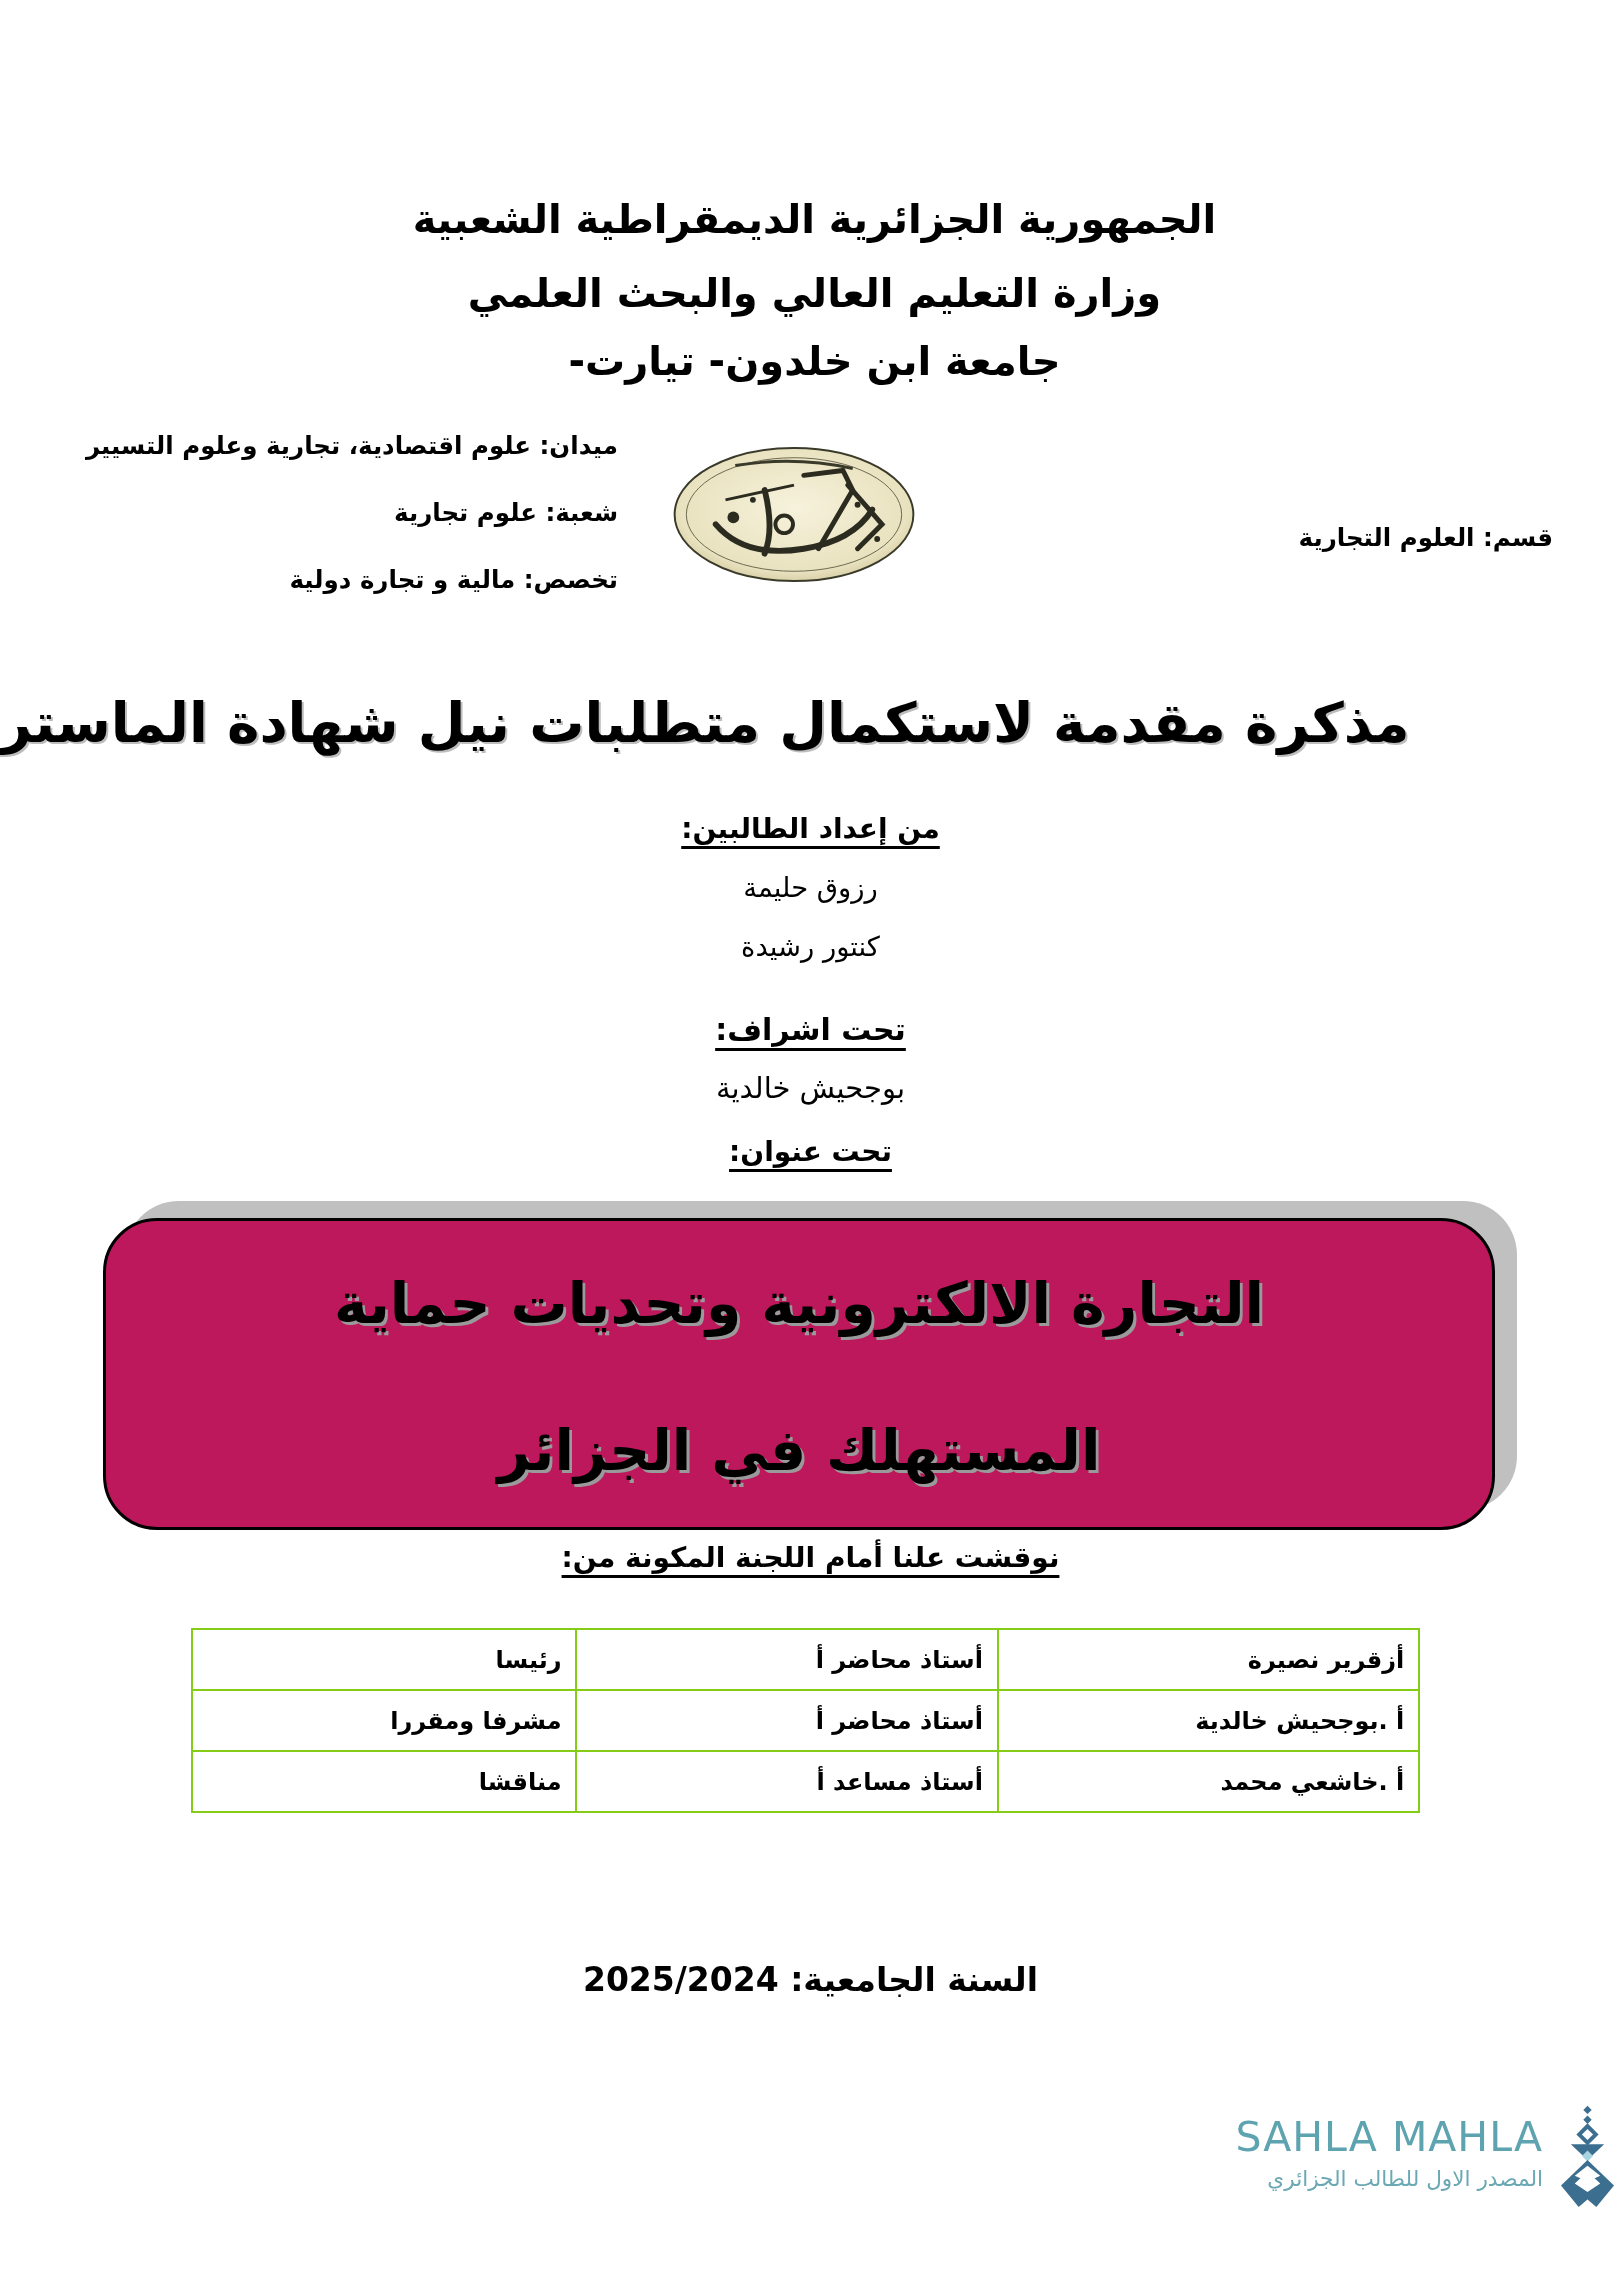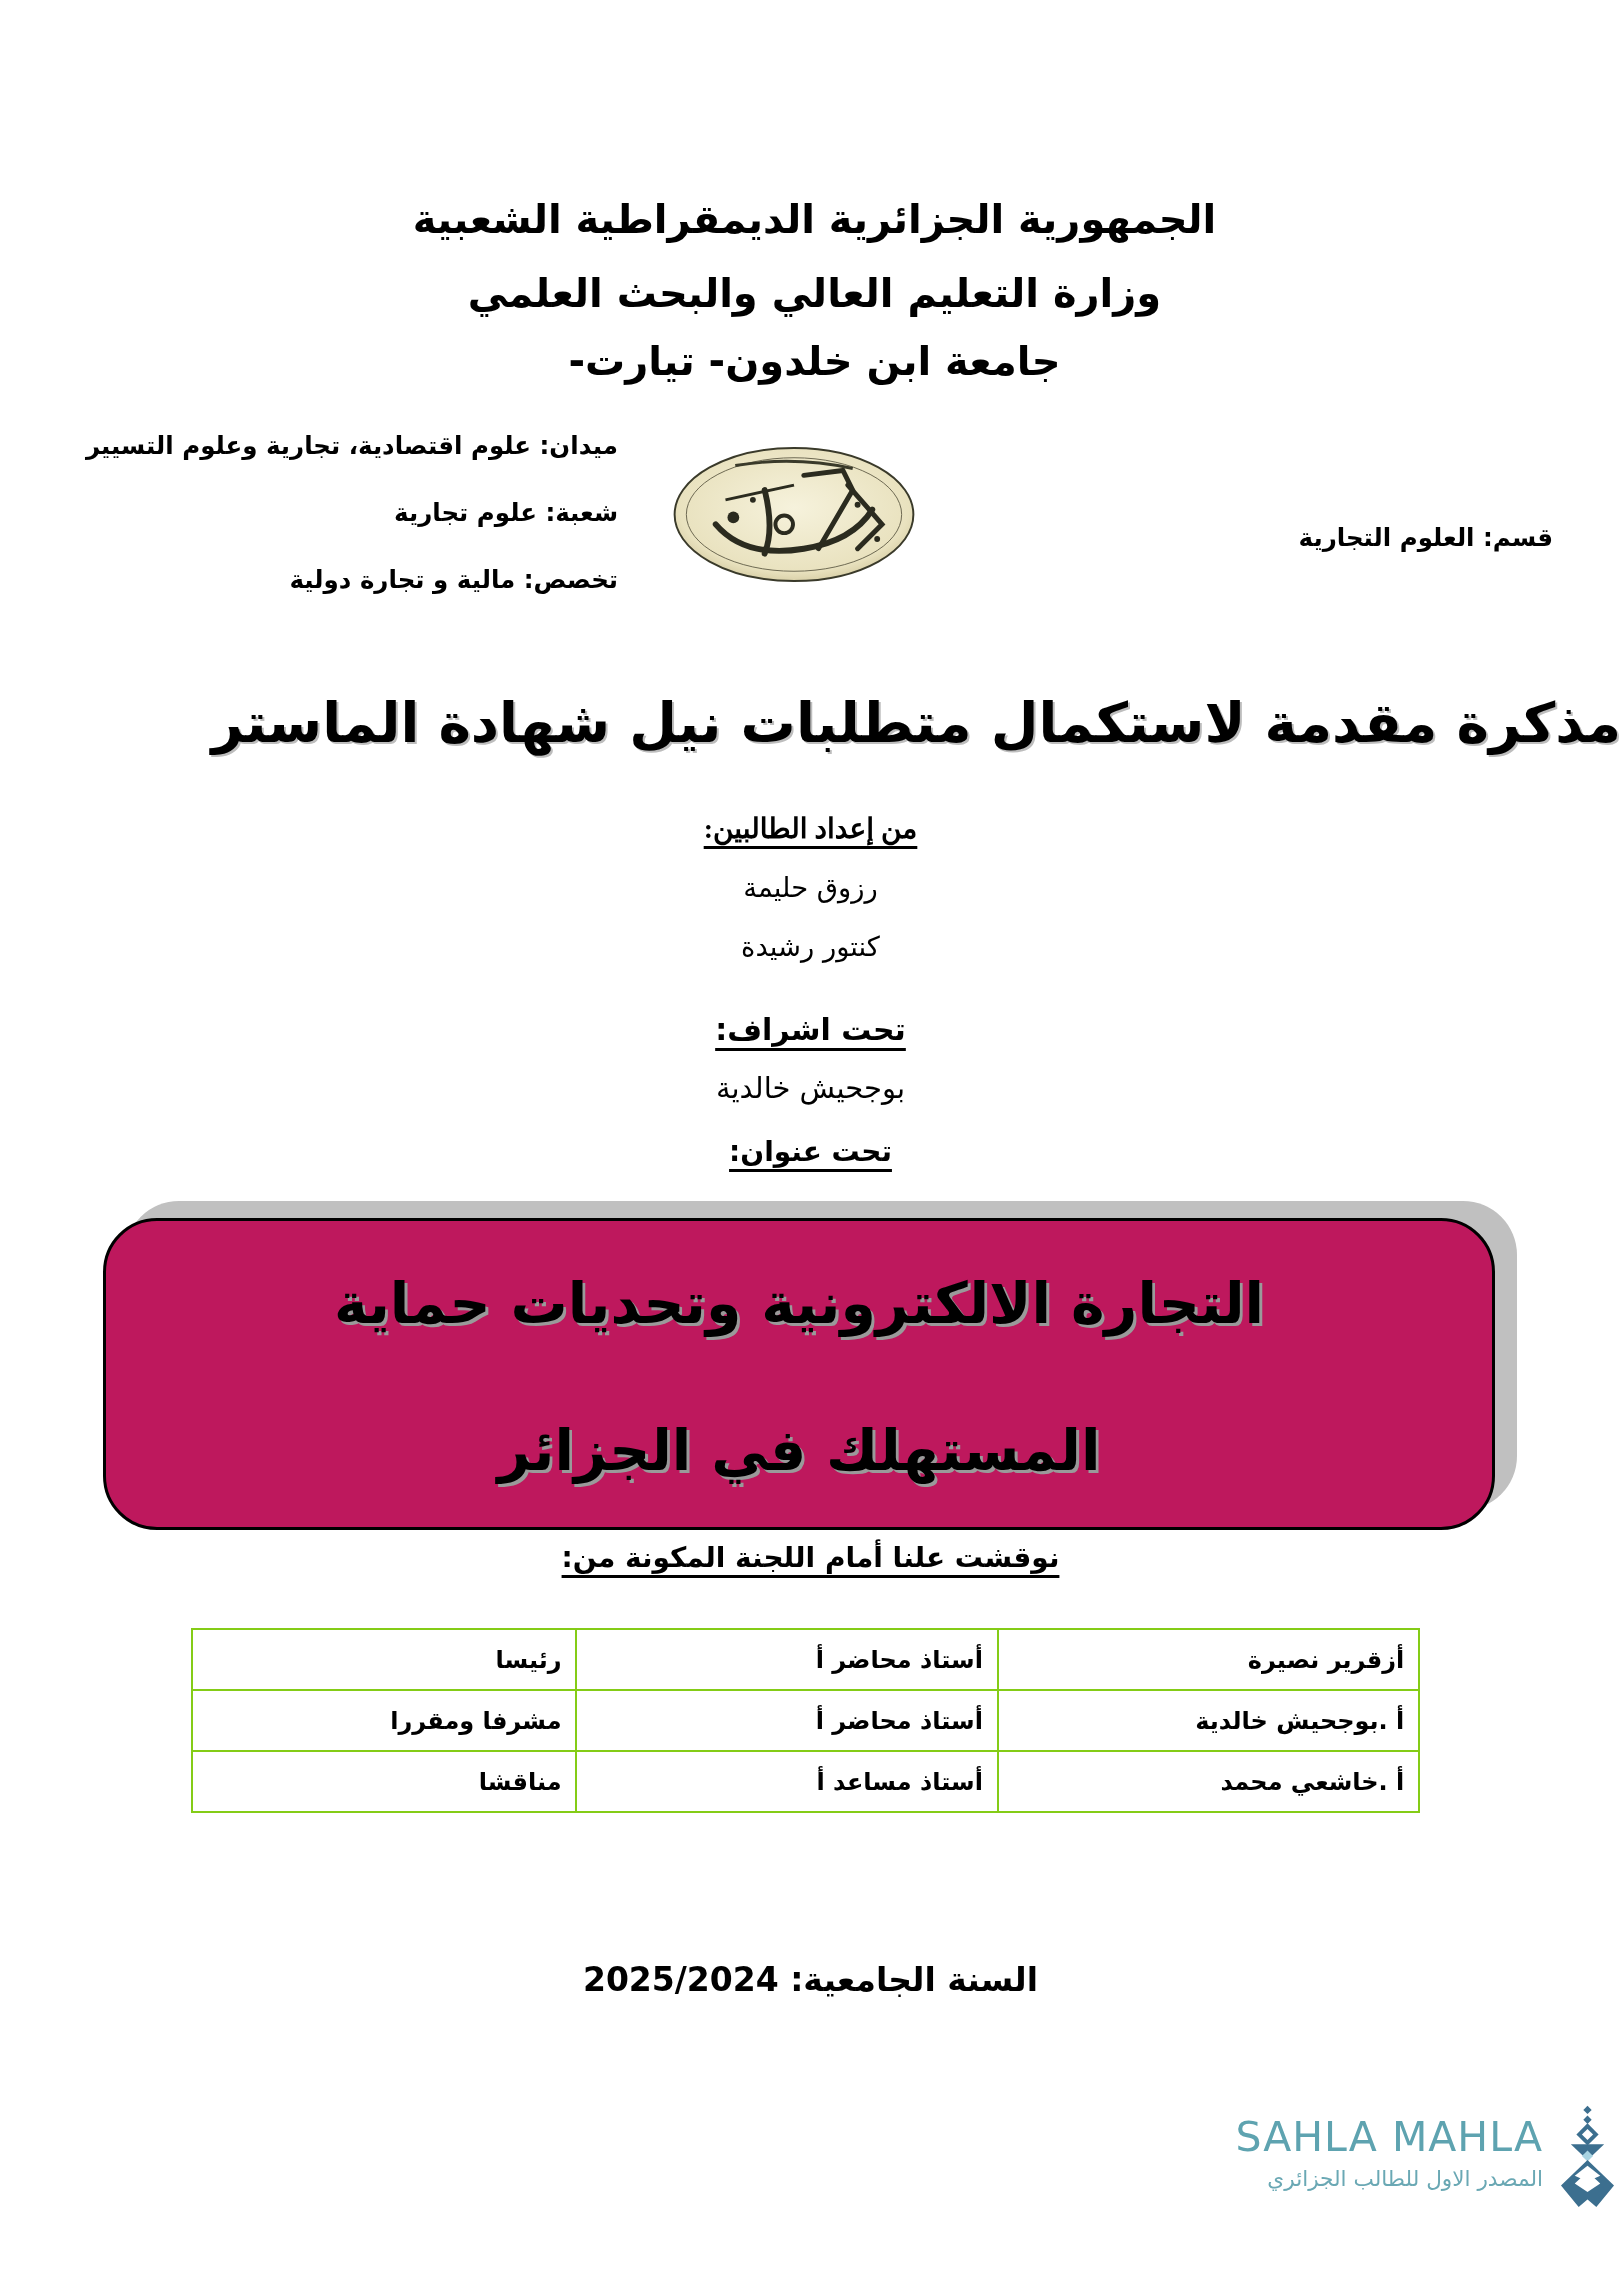--- a/index.html
+++ b/index.html
@@ -12,25 +12,25 @@
     #hdr3 { top: 338px; }
 
     .side { font-weight: bold; font-size: 24.5px; direction: rtl; white-space: nowrap; }
     #left-col { left: 118px; width: 500px; text-align: right; }
     #left-col .side { position: absolute; right: 0; }
     #right-col { left: 980px; width: 573px; text-align: right; }
     #right-col .side { position: absolute; right: 0; }
 
     #logo { left: 657px; top: 431px; width: 274px; height: 167px; }
 
-    #main-title { left: 0; top: 691px; width: 1621px; text-align: right; font-weight: bold; font-size: 55px; direction: rtl; letter-spacing: 0px; text-shadow: 2px 2px 0 #bdbdbd; }
+    #main-title { left: 0; top: 691px; width: 1621px; text-align: left; font-weight: bold; font-size: 55px; direction: rtl; letter-spacing: 0px; text-shadow: 2px 2px 0 #bdbdbd; }
 
     .mid { left: 0; width: 1621px; text-align: center; direction: rtl; font-size: 27.4px; }
     .mid.u { font-weight: bold; text-decoration: underline; text-underline-offset: 7.8px; text-decoration-thickness: 2.9px; }
-    #lbl-prepared { top: 812px; font-size: 28px; font-family: Liberation Serif, serif; }
+    #lbl-prepared { top: 812px; font-size: 28px; }
     #student1 { top: 872px; }
     #student2 { top: 931px; }
     #lbl-supervision { top: 1012px; font-size: 30px; }
     #supervisor { top: 1071px; font-size: 29px; }
     #lbl-title { top: 1135px; font-size: 28px; }
 
     #title-shadow { left: 125px; top: 1201px; width: 1392px; height: 309px; background: #c0c0c0; border-radius: 54px; }
     #title-box { left: 103px; top: 1218px; width: 1392px; height: 312px; background: #be185d; border: 3.9px solid #000; border-radius: 54px; box-sizing: border-box; }
     .tb-line { left: 0; width: 100%; text-align: center; font-weight: bold; font-size: 57px; direction: rtl; text-shadow: 2.9px 2.9px 0 #9a9a9a; }
     #tb1 { top: 49px; }

